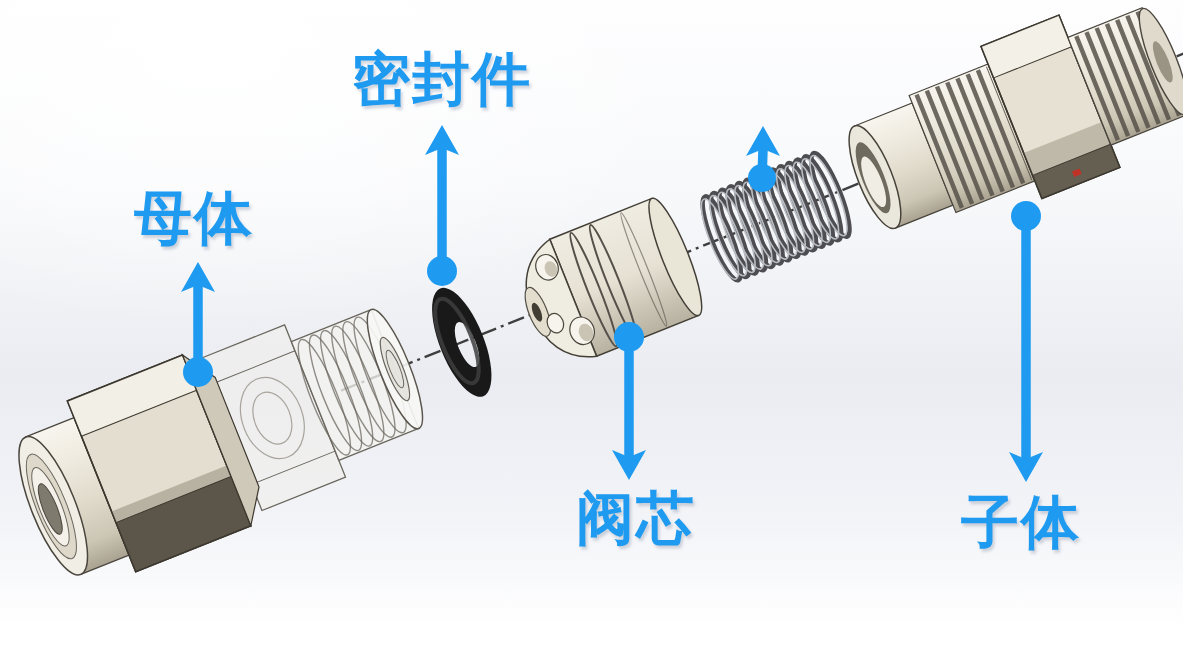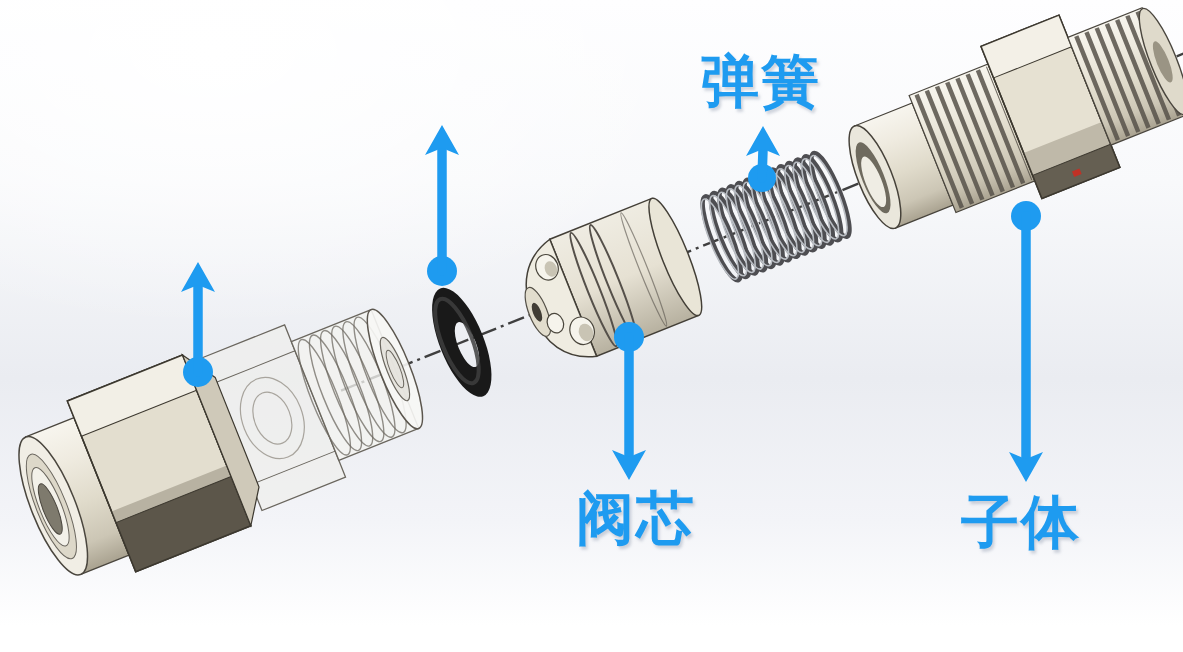--- a/index.html
+++ b/index.html
@@ -192,16 +192,17 @@
         <polygon points="629,480 612,450 629,457 646,450" stroke="none"></polygon>
       </g>
       <g>
         <circle cx="1026" cy="216" r="15" stroke="none"></circle>
         <line x1="1026" y1="216" x2="1026" y2="457" stroke-width="9.5"></line>
         <polygon points="1026,482 1009,452 1026,459 1043,452" stroke="none"></polygon>
       </g>
     </g>
   </svg>
 
-  <div class="part-label" style="left:761px;top:52px">弹簧</div>
+  <div class="part-label" style="left:194px;top:189px">母体</div>
+  <div class="part-label" style="left:442px;top:50px">密封件</div>
   <div class="part-label" style="left:1021px;top:493px">子体</div>
   <div class="part-label" style="left:636px;top:489px">阀芯</div>
 </div>
 
 </body></html>

